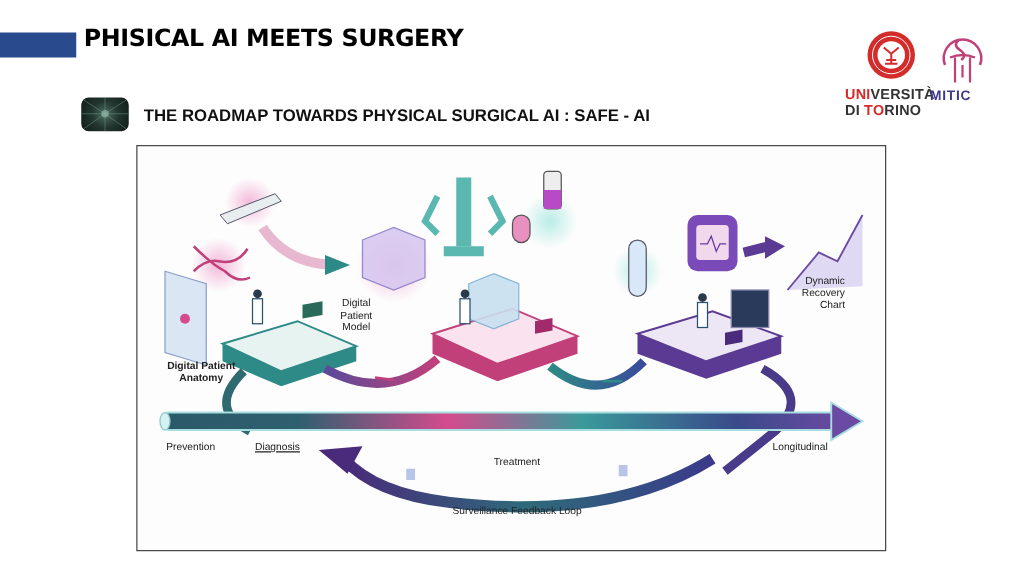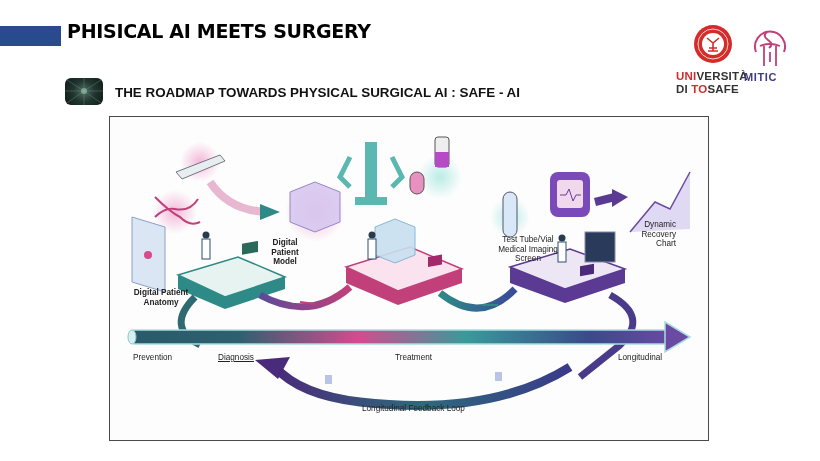--- a/index.html
+++ b/index.html
@@ -45,21 +45,21 @@
 <div class="logo-unito">
   <svg width="60" height="50" viewBox="0 0 60 50">
     <circle cx="25" cy="24" r="19" fill="#d42b2b"></circle>
     <circle cx="25" cy="24" r="15" fill="none" stroke="#fff" stroke-width="0.8"></circle>
     <circle cx="25" cy="24" r="11" fill="#fff"></circle>
     <path d="M19 18 L25 23 L31 18 M25 23 L25 31 M20 31 L30 31 M21 28 L29 28" stroke="#d42b2b" stroke-width="1.6" fill="none"></path>
   </svg>
 </div>
 <div class="unito-text">
   <span class="r">UNI</span><span>VERSITÀ</span><br>
-  <span>DI </span><span class="r">TO</span><span>SAFE</span>
+  <span>DI </span><span class="r">TO</span><span>RINO</span>
 </div>
 
 <div class="logo-mitic">
   <svg width="44" height="50" viewBox="0 0 44 50">
     <path d="M8 30 A15 15 0 1 1 36 30" fill="none" stroke="#c2407a" stroke-width="2"></path>
     <path d="M19 10 Q14 14 20 18 Q26 22 21 26" fill="none" stroke="#c2407a" stroke-width="2"></path>
     <path d="M12 24 Q22 20 32 24 M16 24 L16 44 M28 24 L28 44 M22 30 L22 40" fill="none" stroke="#c2407a" stroke-width="1.8"></path>
   </svg>
 </div>
 <div class="mitic-text">MITIC</div>
@@ -195,22 +195,21 @@
         <rect x="258" y="122" width="8" height="20" fill="#fff" stroke="#2a5070"></rect>
         <circle cx="262" cy="118" r="3.5" fill="#2a3a4a"></circle>
       </g>
     <g>
         <rect x="448" y="125" width="8" height="20" fill="#fff" stroke="#2a5070"></rect>
         <circle cx="452" cy="121" r="3.5" fill="#2a3a4a"></circle>
       </g>
   </svg>
 
   <div class="lbl" style="left:16px; top:171px; width:70px;font-weight:bold;">Digital Patient Anatomy</div>
-  <div class="lbl" style="left:150px; top:121px; width:50px;font-weight:bold;">Digital Patient Model</div>
-  <div class="lbl" style="left:378px; top:118px; width:80px;">Test Tube/Vial Medical Imaging Screen</div>
+  <div class="lbl" style="left:150px; top:121px; width:50px;">Digital Patient Model</div>
   <div class="lbl" style="left:518px; top:103px; width:48px;text-align:right;">Dynamic Recovery Chart</div>
 
   <div class="lbl" style="left:23px; top:236px;">Prevention</div>
-  <div class="lbl" style="left:108px; top:236px;text-decoration:underline;">Diagnosis</div>
-  <div class="lbl" style="left:285px; top:236px;text-align:center;">Treatment</div>
+  <div class="lbl" style="left:94px; top:236px;text-decoration:underline;">Diagnosis</div>
+  <div class="lbl" style="left:285px; top:248px;text-align:center;">Treatment</div>
   <div class="lbl" style="left:508px; top:236px;">Longitudinal</div>
-  <div class="lbl" style="left:252px; top:287px;">Longitudinal Feedback Loop</div>
+  <div class="lbl" style="left:252px; top:287px;">Surveillance Feedback Loop</div>
 </div>
 
 </body></html>

